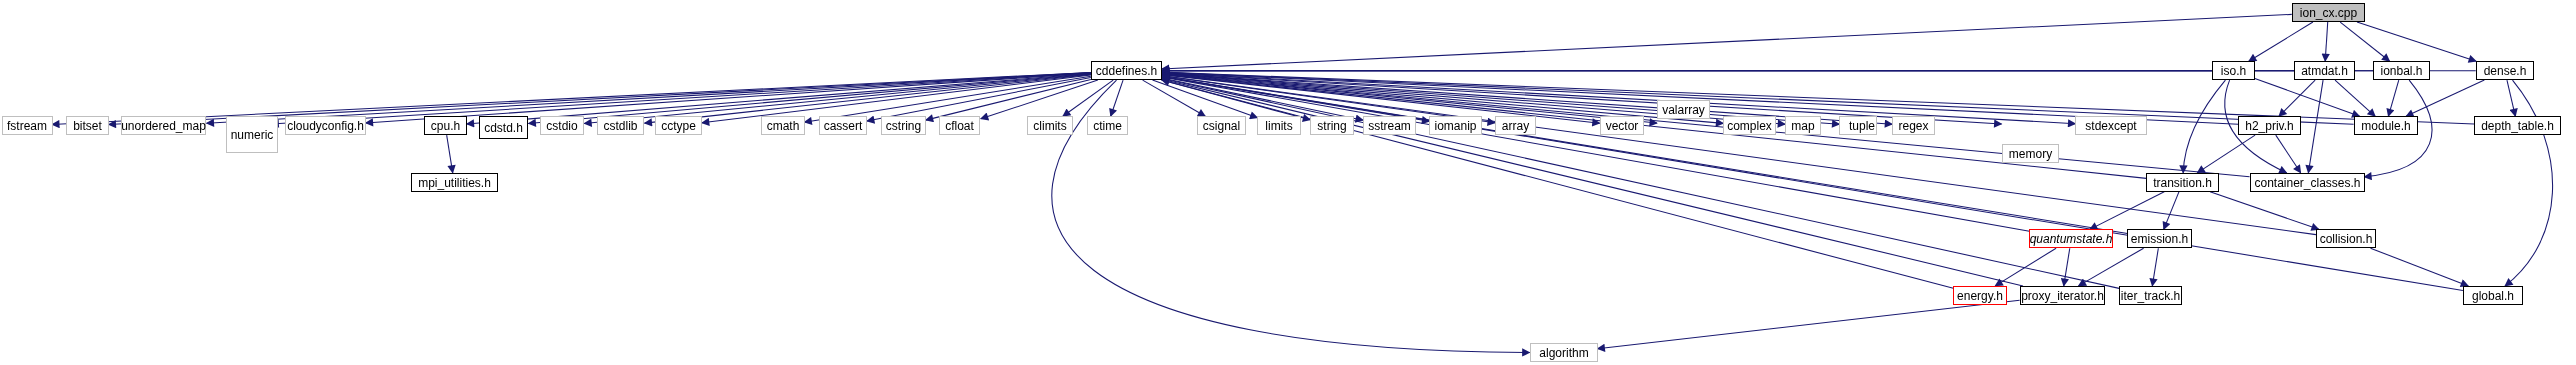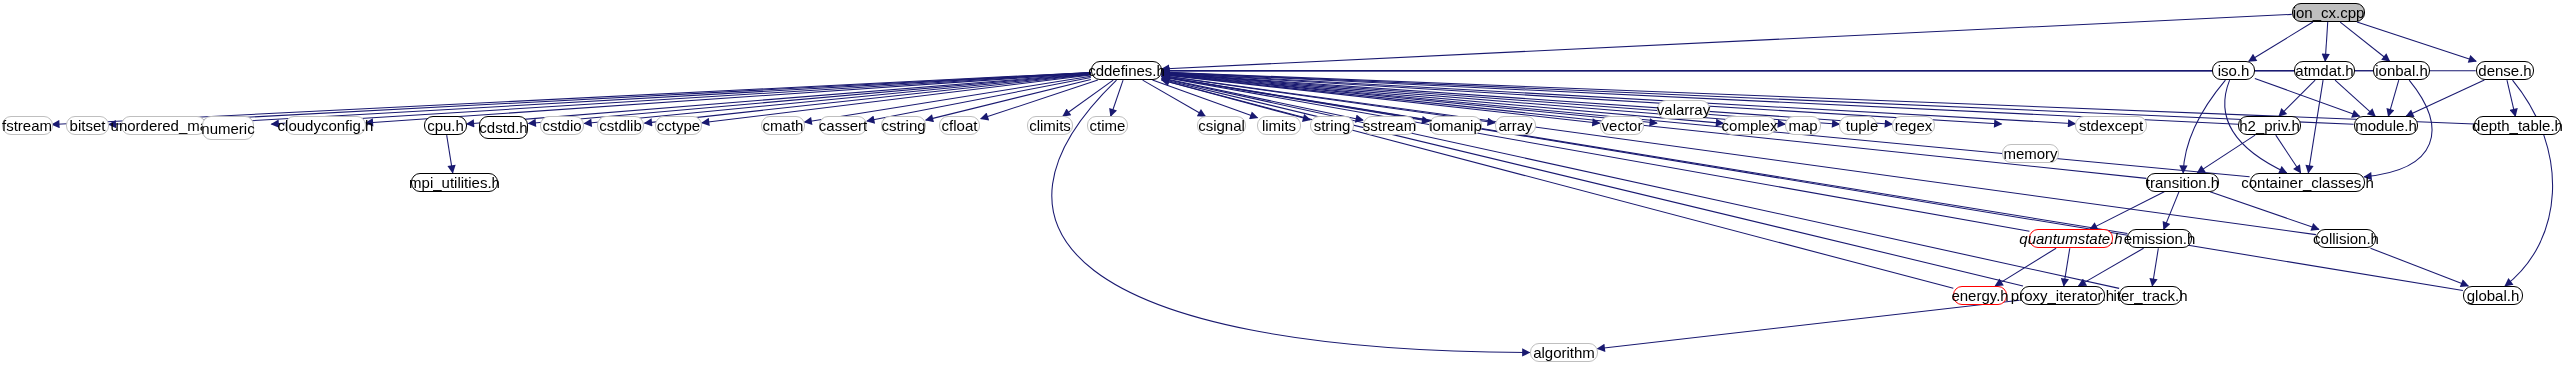--- a/index.html
+++ b/index.html
@@ -1,21 +1,21 @@
 <!DOCTYPE html>
 <html style="font-size:12px"><head>
 <meta charset="utf-8">
 <style>
   html,body{margin:0;padding:0;background:#ffffff;}
   #canvas{position:relative;width:2576px;height:366px;background:#ffffff;overflow:hidden;
           font-family:"Liberation Sans","DejaVu Sans",sans-serif;}
   #edges{position:absolute;left:0;top:0;width:2576px;height:366px;}
   .node{position:absolute;display:flex;align-items:center;justify-content:center;
-        background:#ffffff;color:#000;font-size:15px;line-height:1;white-space:nowrap;
-        box-sizing:border-box;border-radius:9px;}
+        background:#ffffff;color:#000;font-size:12px;line-height:1;white-space:nowrap;
+        box-sizing:border-box;}
   .node.system{border:0.8px solid #bfbfbf;}
   .node.header{border:1.1px solid #000000;}
   .node.truncated{border:1.1px solid #ff0000;}
   .node.current{border:1.1px solid #000000;background:#bfbfbf;}
 </style>
 </head>
 <body>
 
 <div id="canvas">
   <svg id="edges" xmlns="http://www.w3.org/2000/svg" viewBox="0 0 3417 485" width="2576" height="366">
@@ -102,21 +102,21 @@
     </svg>
 <div class="node current" style="left: 2292px; top: 3px; width: 73px; height: 19px;">ion_cx.cpp</div>
     <div class="node header" style="left: 1091px; top: 61px; width: 71px; height: 19px;">cddefines.h</div>
     <div class="node header" style="left: 2212px; top: 61px; width: 43px; height: 19px;">iso.h</div>
     <div class="node header" style="left: 2294px; top: 61px; width: 61px; height: 19px;">atmdat.h</div>
     <div class="node header" style="left: 2373px; top: 61px; width: 57px; height: 19px;">ionbal.h</div>
     <div class="node header" style="left: 2476px; top: 61px; width: 58px; height: 19px;">dense.h</div>
     <div class="node system" style="left: 1.5px; top: 116px; width: 51px; height: 19px;">fstream</div>
     <div class="node system" style="left: 66px; top: 116px; width: 43px; height: 19px;">bitset</div>
     <div class="node system" style="left: 121px; top: 116px; width: 85px; height: 19px;">unordered_map</div>
-    <div class="node system" style="left: 202px; top: 116px; width: 52px; height: 24px;">numeric</div>
+    <div class="node system" style="left: 226px; top: 116px; width: 52px; height: 37px;">numeric</div>
     <div class="node system" style="left: 285px; top: 116px; width: 81px; height: 19px;">cloudyconfig.h</div>
     <div class="node header" style="left: 424px; top: 116px; width: 43px; height: 19px;">cpu.h</div>
     <div class="node header" style="left: 479px; top: 116px; width: 49px; height: 23px;">cdstd.h</div>
     <div class="node system" style="left: 540px; top: 116px; width: 44px; height: 19px;">cstdio</div>
     <div class="node system" style="left: 597px; top: 116px; width: 47px; height: 19px;">cstdlib</div>
     <div class="node system" style="left: 655px; top: 116px; width: 47px; height: 19px;">cctype</div>
     <div class="node system" style="left: 761px; top: 116px; width: 44px; height: 19px;">cmath</div>
     <div class="node system" style="left: 819px; top: 116px; width: 48px; height: 19px;">cassert</div>
     <div class="node system" style="left: 881px; top: 116px; width: 45px; height: 19px;">cstring</div>
     <div class="node system" style="left: 939px; top: 116px; width: 41px; height: 19px;">cfloat</div>

